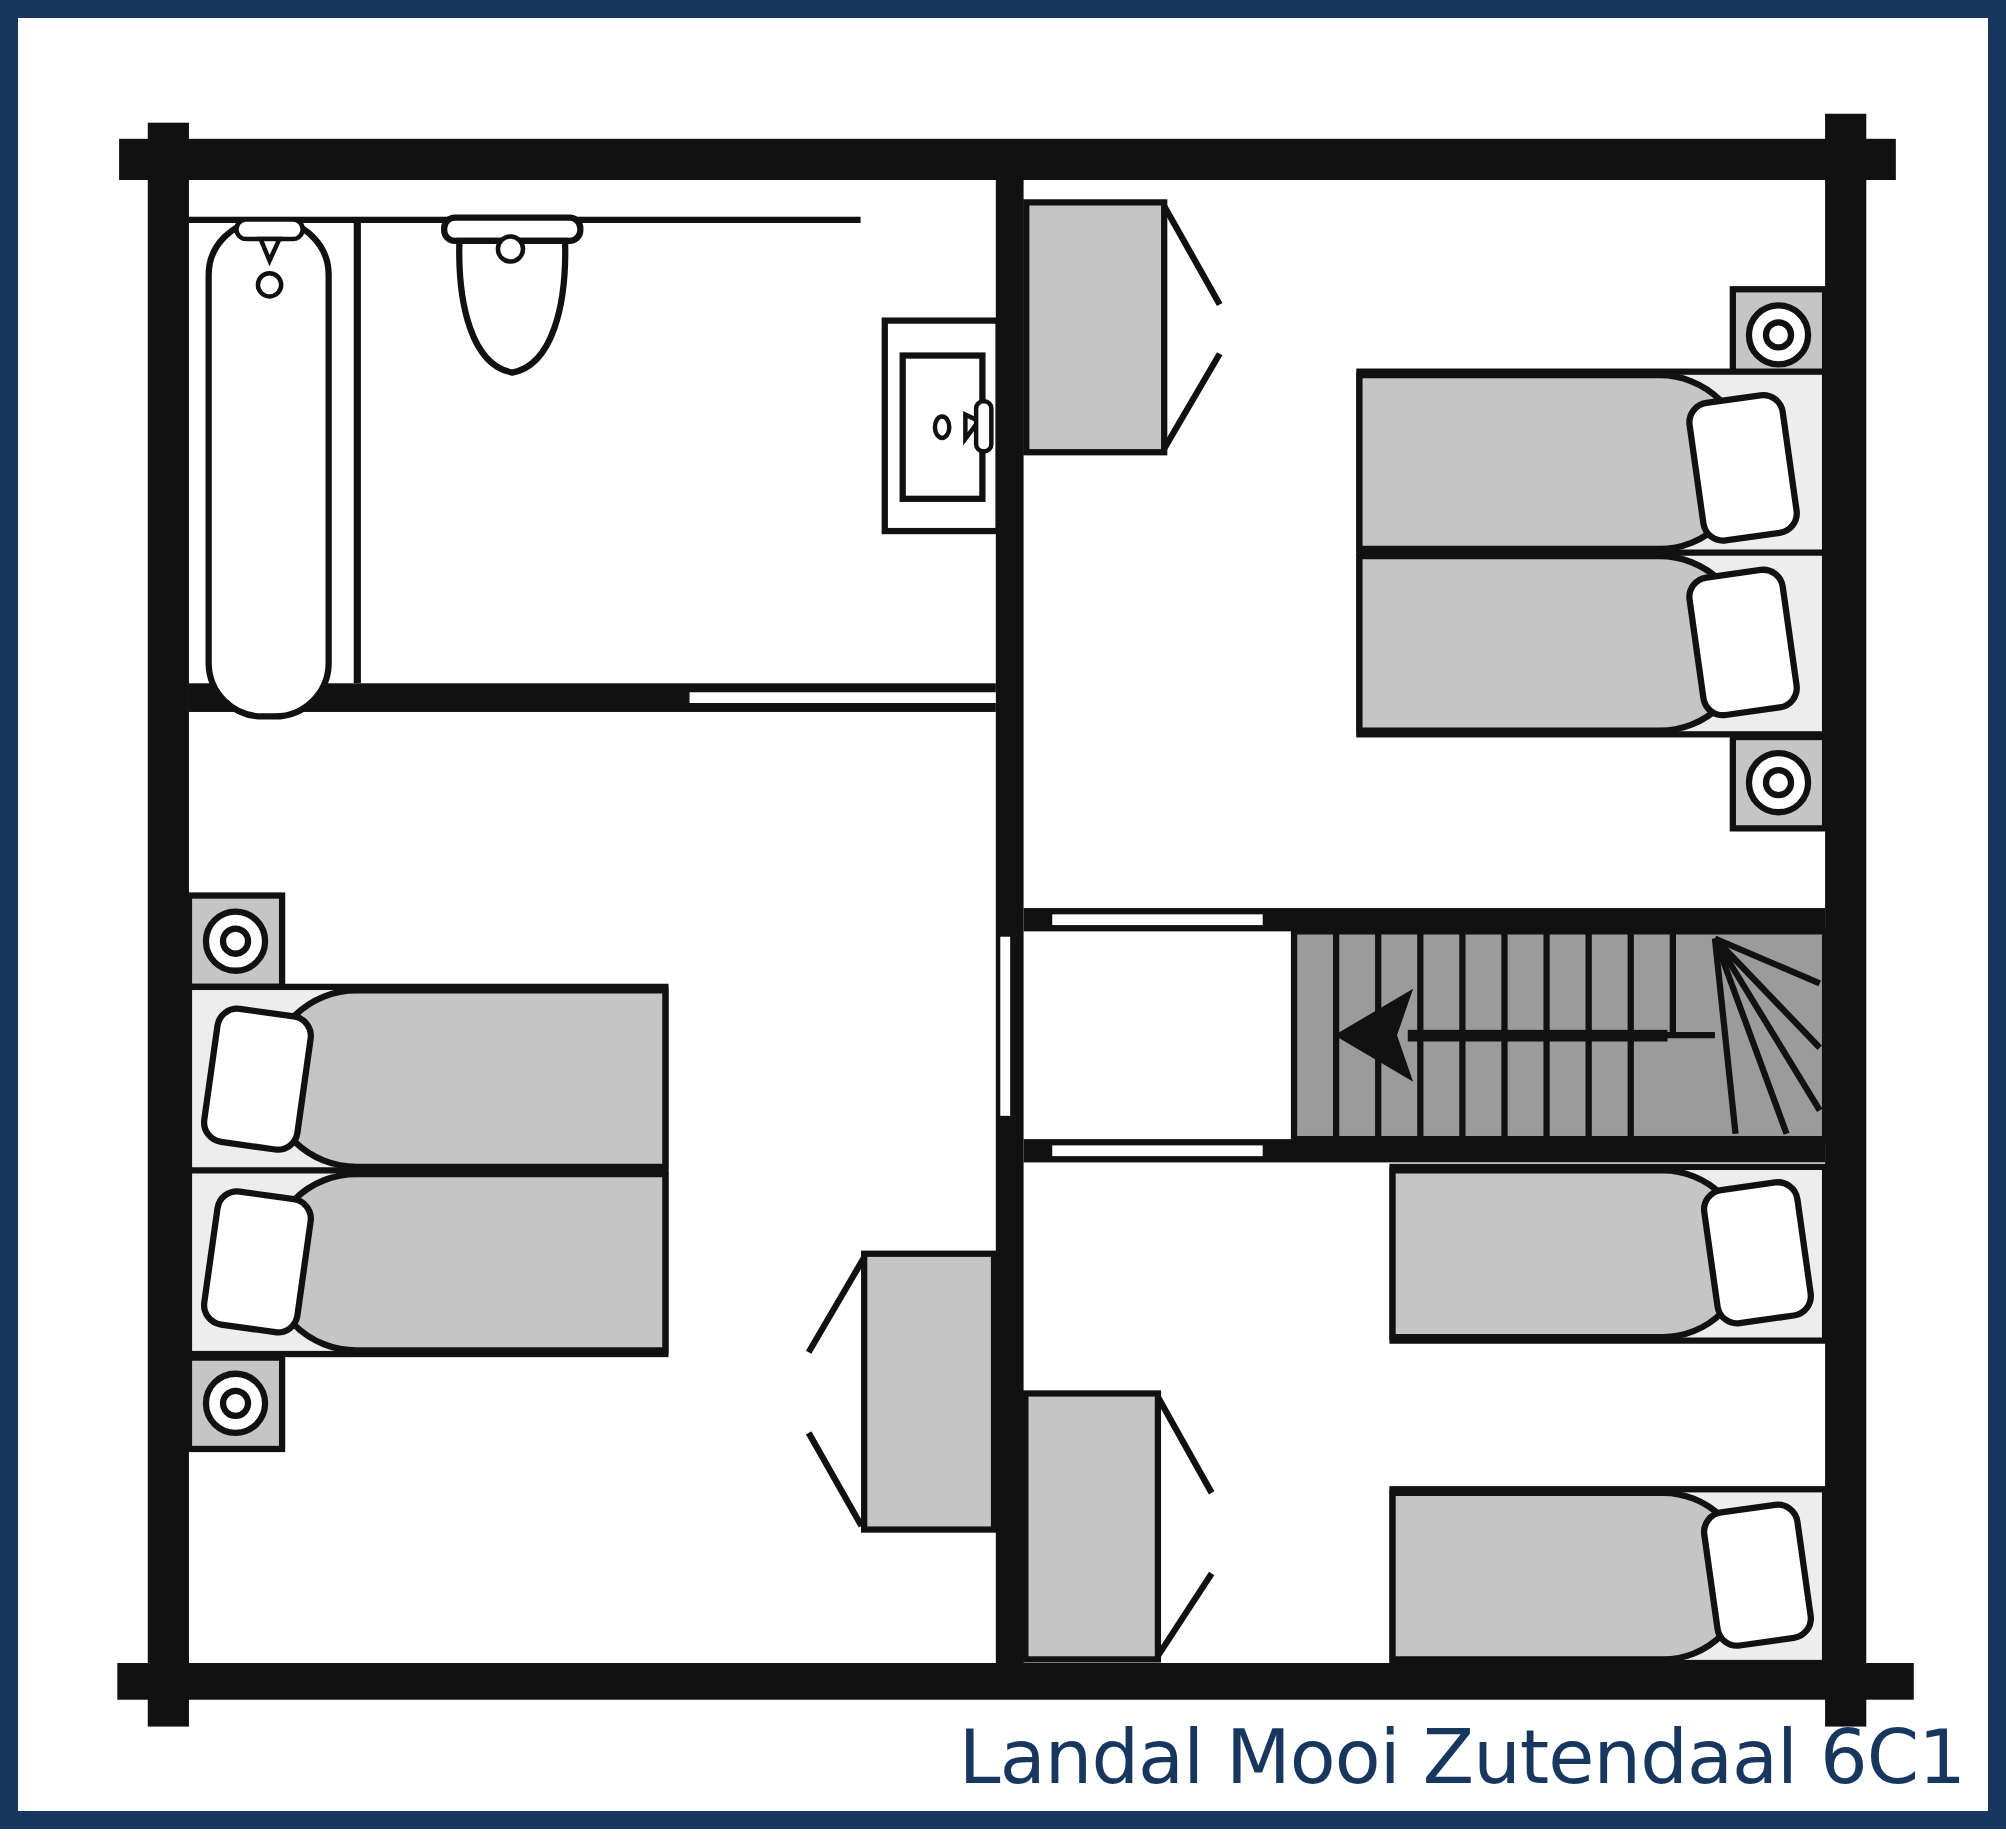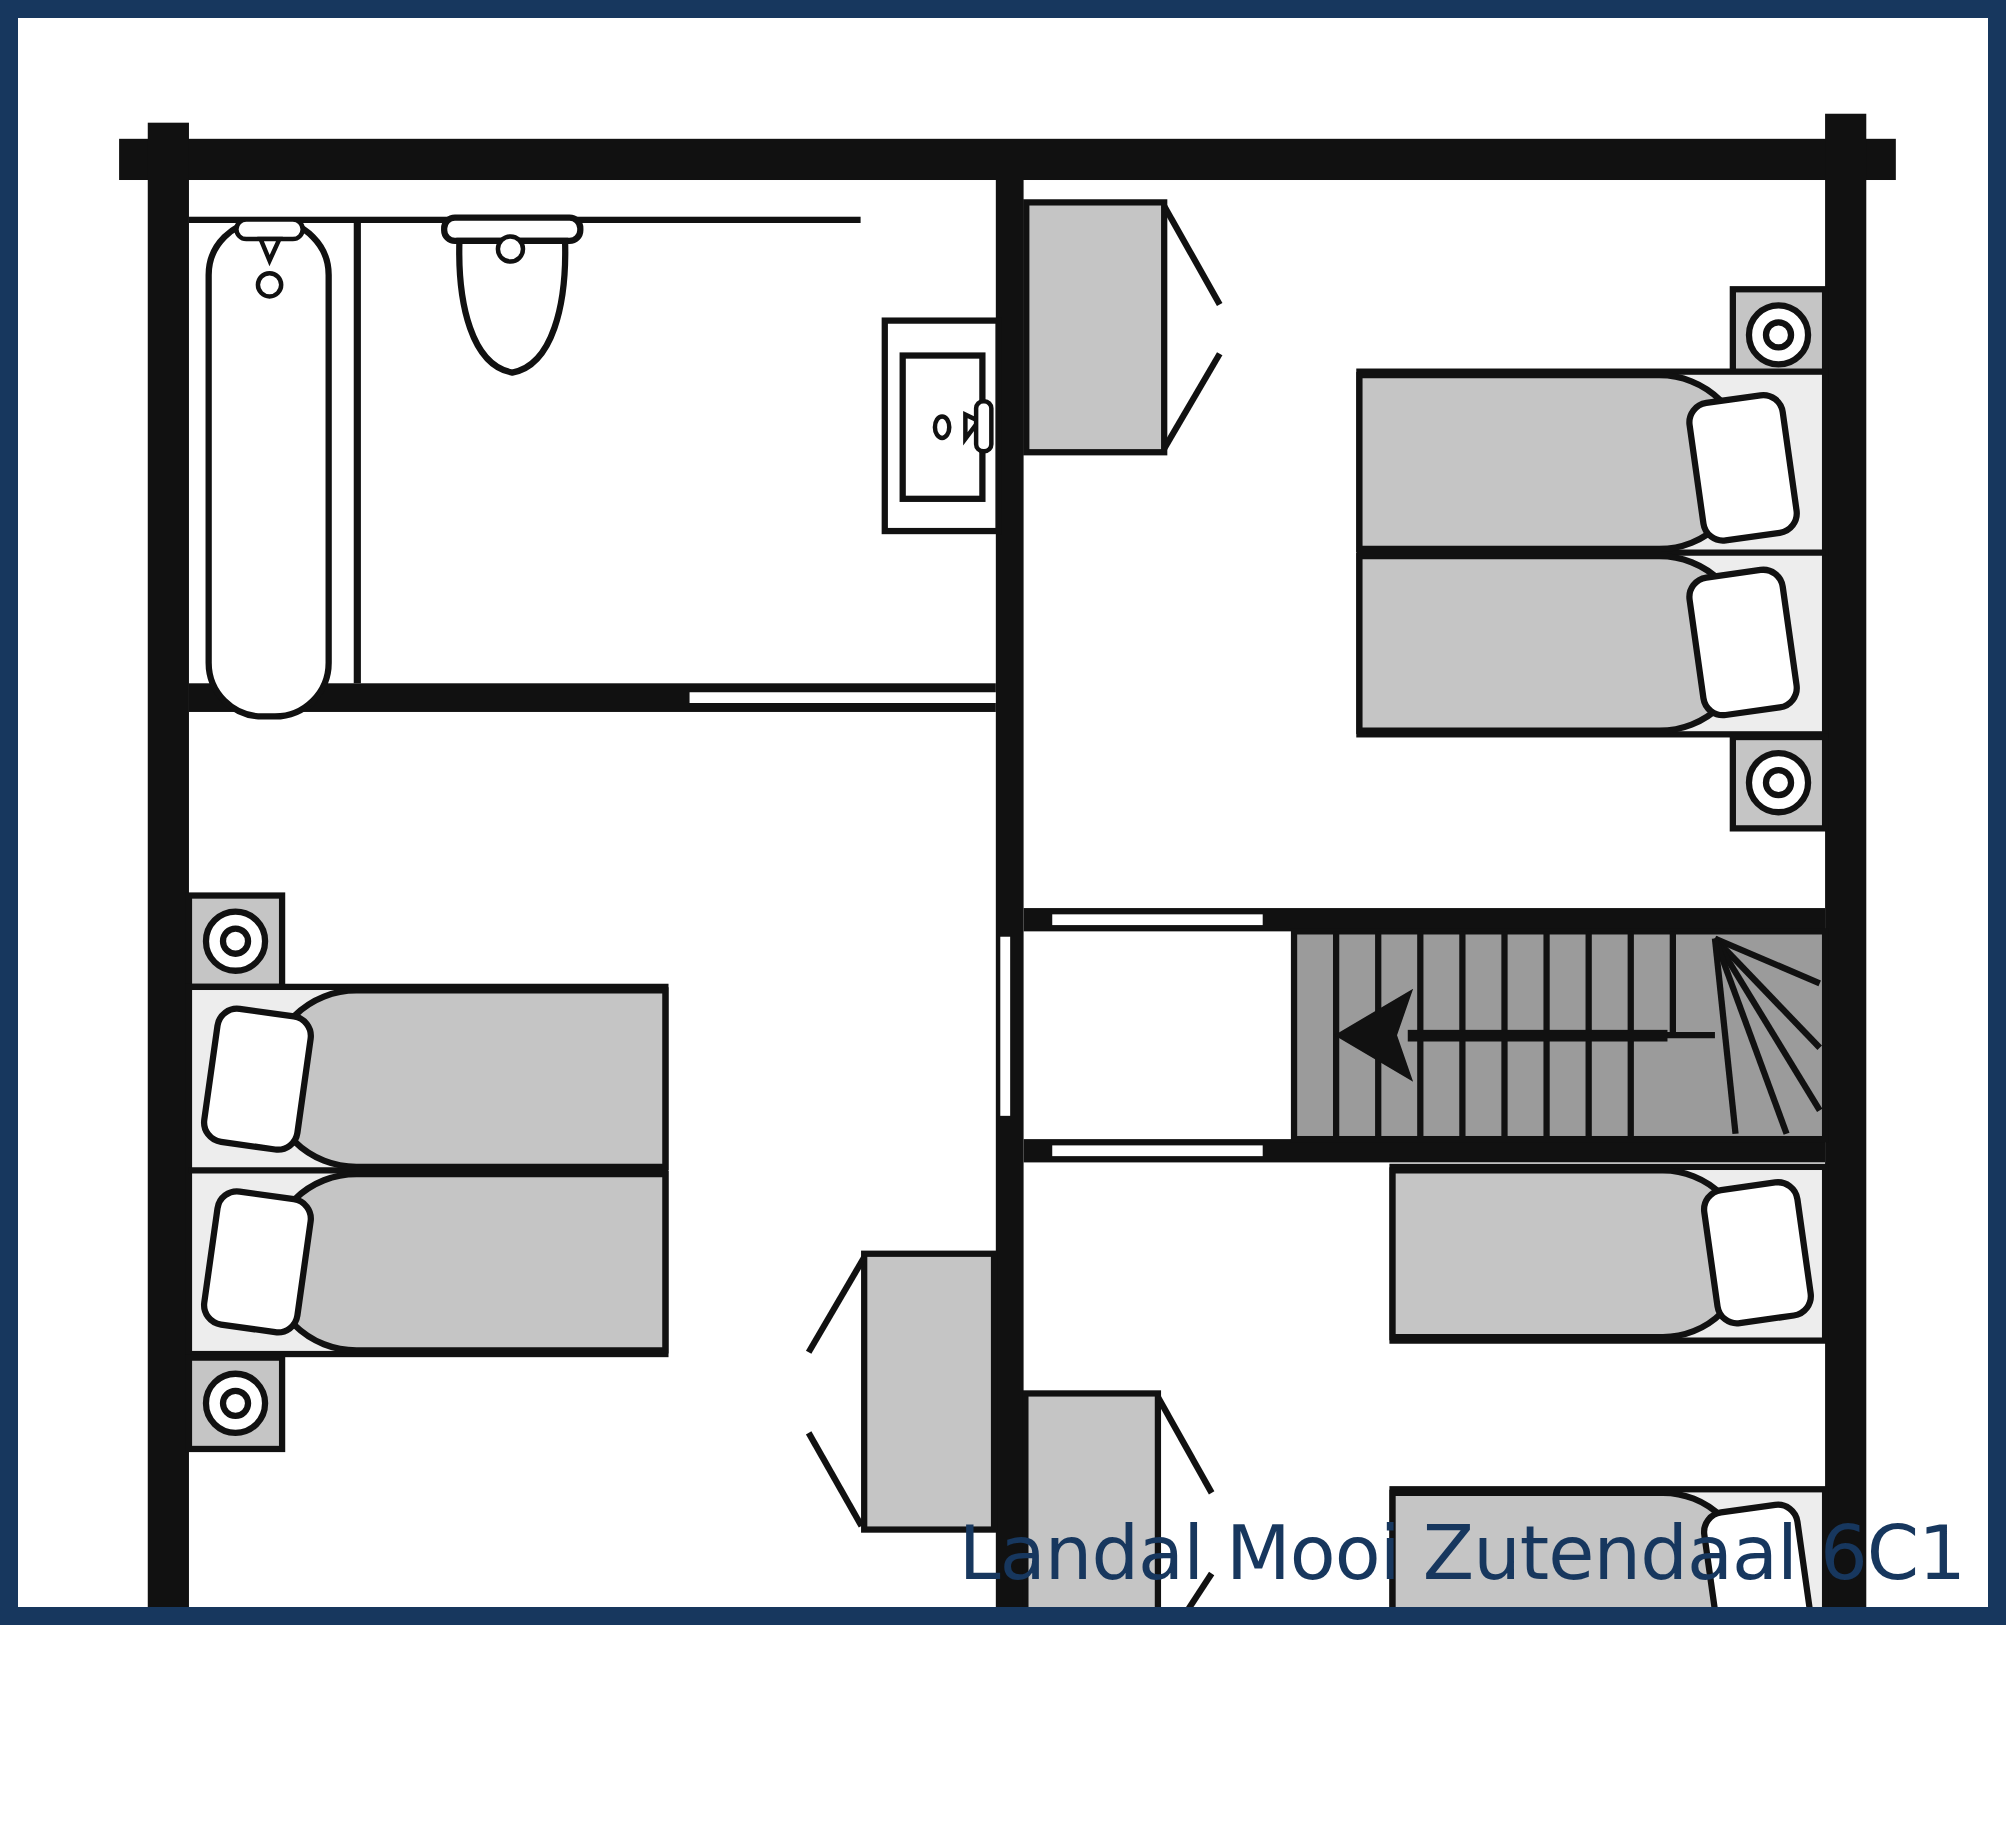--- a/index.html
+++ b/index.html
@@ -1,21 +1,21 @@
 <!DOCTYPE html>
 <html style="--c-frame: #17375e; --c-title: #17375e; --c-wall: #111111; --c-stairs_fill: #9b9b9b; --c-furniture_fill: #c5c5c5; --c-bed_base_fill: #ededed; --c-background: #ffffff; --c-fixture_fill: #ffffff;font-size:14.3px"><head>
 <meta charset="utf-8">
 <style>
   :root{
     --c-frame:#17375e; --c-title:#17375e; --c-wall:#111111;
     --c-stairs_fill:#9b9b9b; --c-furniture_fill:#c5c5c5;
     --c-bed_base_fill:#ededed; --c-background:#ffffff; --c-fixture_fill:#ffffff;
   }
   html,body{margin:0;padding:0;background:#fff;}
-  #stage{position:relative;width:2006px;height:1625px;background:var(--c-background);
+  #stage{position:relative;width:2006px;height:1829px;background:var(--c-background);
          font-family:"DejaVu Sans","Liberation Sans",sans-serif;overflow:hidden;}
   #plan{position:absolute;inset:0;}
   .wall{fill:var(--c-wall);stroke:none;}
   .stripe{fill:var(--c-background);stroke:none;}
   .furn{fill:var(--c-furniture_fill);stroke:var(--c-wall);stroke-width:7;}
   .base{fill:var(--c-bed_base_fill);stroke:var(--c-wall);stroke-width:7;}
   .fixture{fill:var(--c-fixture_fill);stroke:var(--c-wall);stroke-width:7;}
   .thin{stroke:var(--c-wall);stroke-width:7;fill:none;}
   .thin5{stroke:var(--c-wall);stroke-width:5;fill:var(--c-fixture_fill);}
   .stairsfill{fill:var(--c-stairs_fill);stroke:var(--c-wall);stroke-width:7;}

